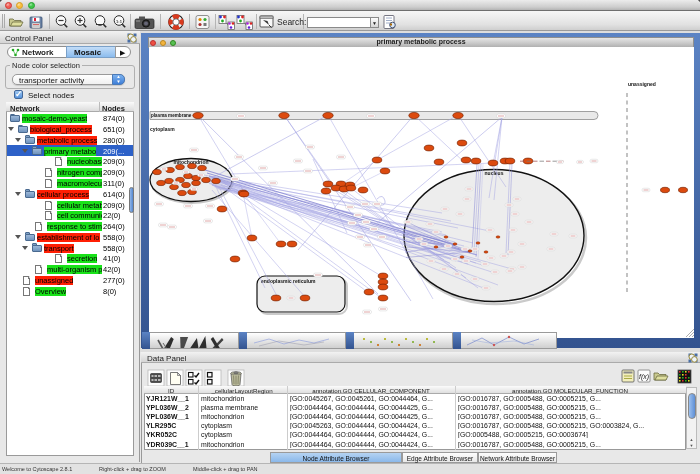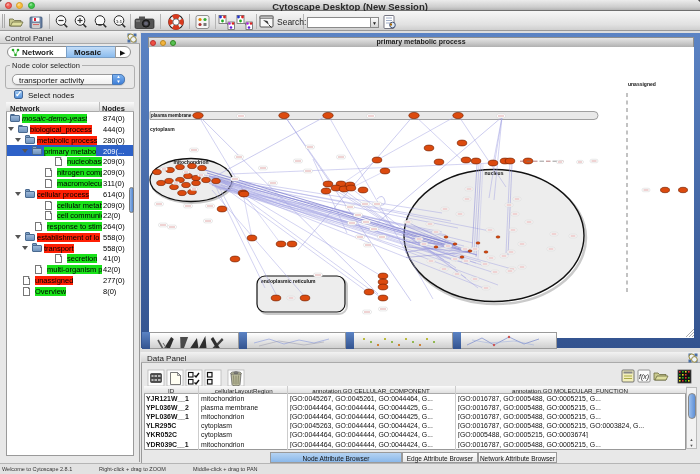--- a/index.html
+++ b/index.html
@@ -4,21 +4,20 @@
 body{font-family:"Liberation Sans",sans-serif;}
 #win{position:relative;width:700px;height:474px;background:#e8e8e8;overflow:hidden;}
 .abs{position:absolute;}
 </style></head><body>
 <div id="win">
 
 <div class="abs" style="left:0;top:0;width:700px;height:11px;background:linear-gradient(#ececec,#cdcdcd 70%,#b4b4b4);border-bottom:1px solid #6f6f6f;border-radius:4px 4px 0 0;"></div>
 <div class="abs" style="left:4.5px;top:2px;width:7px;height:7px;border-radius:50%;background:radial-gradient(circle at 35% 30%,#ffffff88,transparent 45%),#f35f57;border:0.5px solid #ce3c36;"></div>
 <div class="abs" style="left:15.5px;top:2px;width:7px;height:7px;border-radius:50%;background:radial-gradient(circle at 35% 30%,#ffffff88,transparent 45%),#f8bd3c;border:0.5px solid #d69e28;"></div>
 <div class="abs" style="left:27.5px;top:2px;width:7px;height:7px;border-radius:50%;background:radial-gradient(circle at 35% 30%,#ffffff88,transparent 45%),#3ec748;border:0.5px solid #2ba335;"></div>
-<div class="abs" style="left:0;top:1px;width:700px;text-align:center;font-size:9.5px;font-weight:bold;color:#2a2a2a;">Cytoscape Desktop (New Session)</div>
 <div class="abs" style="left:0;top:11px;width:700px;height:20px;background:linear-gradient(#f7f7f7,#e2e2e2 70%,#cfcfcf);border-bottom:1px solid #9a9a9a;"></div>
 <div class="abs" style="left:2px;top:14px;width:1px;height:14px;background:#aaa;"></div>
 <div class="abs" style="left:4px;top:14px;width:1px;height:14px;background:#aaa;"></div>
 <div class="abs" style="left:49px;top:14px;width:1px;height:15px;background:#b5b5b5;"></div>
 <div class="abs" style="left:130px;top:14px;width:1px;height:15px;background:#b5b5b5;"></div>
 <div class="abs" style="left:160px;top:14px;width:1px;height:15px;background:#b5b5b5;"></div>
 <div class="abs" style="left:189px;top:14px;width:1px;height:15px;background:#b5b5b5;"></div>
 <div class="abs" style="left:215px;top:14px;width:1px;height:15px;background:#b5b5b5;"></div>
 <div class="abs" style="left:256px;top:14px;width:1px;height:15px;background:#b5b5b5;"></div>
 <div class="abs" style="left:303px;top:14px;width:1px;height:15px;background:#b5b5b5;"></div>
@@ -504,27 +503,27 @@
 <div class="abs" style="left:14px;top:90px;width:9px;height:9px;background:linear-gradient(#9ec7f0,#5693dd);border:1px solid #41679a;border-radius:2px;"></div>
 <div class="abs" style="left:15px;top:88.5px;font-size:9px;color:#fff;font-weight:bold;">✓</div>
 <div class="abs" style="left:28px;top:90.5px;font-size:8px;color:#111;">Select nodes</div>
 <div class="abs" style="left:6px;top:102px;width:128px;height:354px;background:#fff;border:1px solid #9a9a9a;"></div>
 <div class="abs" style="left:6px;top:102px;width:128px;height:10px;background:linear-gradient(#fafafa,#dcdcdc);border-bottom:1px solid #aaa;"></div>
 <div class="abs" style="left:99px;top:102px;width:1px;height:10px;background:#bbb;"></div>
 <div class="abs" style="left:10px;top:103.5px;font-size:7.5px;font-weight:bold;color:#222;">Network</div>
 <div class="abs" style="left:102px;top:103.5px;font-size:7.5px;font-weight:bold;color:#222;">Nodes</div>
 <div class="abs" style="left:10px;top:115.3px;width:10px;height:7px;background:linear-gradient(#9db8d8,#6f93bd);border:0.5px solid #4a6a90;border-radius:1px;"></div>
     <div class="abs" style="left:10px;top:113.8px;width:4.5px;height:2.5px;background:#7fa0c5;border:0.5px solid #4a6a90;border-radius:1px 1px 0 0;"></div>
-<div class="abs" style="left:22px;top:114.3px;font-size:7.5px;color:#000;background:#19e219;white-space:nowrap;overflow:hidden;max-width:80px;line-height:9px;font-style:italic;">mosaic-demo-yeast</div>
+<div class="abs" style="left:22px;top:114.3px;font-size:7.5px;color:#000;background:#19e219;white-space:nowrap;overflow:hidden;max-width:80px;line-height:9px;">mosaic-demo-yeast</div>
 <div class="abs" style="left:103px;top:114.3px;font-size:7.5px;color:#000;line-height:9px;">874(0)</div>
 <div class="abs" style="left:8px;top:127.08px;width:0;height:0;border-left:3.5px solid transparent;border-right:3.5px solid transparent;border-top:4.5px solid #555;"></div>
 <div class="abs" style="left:18px;top:126.08px;width:10px;height:7px;background:linear-gradient(#9db8d8,#6f93bd);border:0.5px solid #4a6a90;border-radius:1px;"></div>
     <div class="abs" style="left:18px;top:124.58px;width:4.5px;height:2.5px;background:#7fa0c5;border:0.5px solid #4a6a90;border-radius:1px 1px 0 0;"></div>
 <div class="abs" style="left:30px;top:125.08px;font-size:7.5px;color:#000;background:#ff1f04;white-space:nowrap;overflow:hidden;max-width:72px;line-height:9px;">biological_process</div>
-<div class="abs" style="left:103px;top:125.08px;font-size:7.5px;color:#000;line-height:9px;">444(0)</div>
+<div class="abs" style="left:103px;top:125.08px;font-size:7.5px;color:#000;line-height:9px;">651(0)</div>
 <div class="abs" style="left:15px;top:137.85999999999999px;width:0;height:0;border-left:3.5px solid transparent;border-right:3.5px solid transparent;border-top:4.5px solid #555;"></div>
 <div class="abs" style="left:25px;top:136.85999999999999px;width:10px;height:7px;background:linear-gradient(#9db8d8,#6f93bd);border:0.5px solid #4a6a90;border-radius:1px;"></div>
     <div class="abs" style="left:25px;top:135.35999999999999px;width:4.5px;height:2.5px;background:#7fa0c5;border:0.5px solid #4a6a90;border-radius:1px 1px 0 0;"></div>
 <div class="abs" style="left:37px;top:135.85999999999999px;font-size:7.5px;color:#000;background:#ff1f04;white-space:nowrap;overflow:hidden;max-width:65px;line-height:9px;">metabolic process</div>
 <div class="abs" style="left:103px;top:135.85999999999999px;font-size:7.5px;color:#000;line-height:9px;">280(0)</div>
 <div class="abs" style="left:7px;top:145.14px;width:126px;height:10.78px;background:#2d61c8;"></div>
 <div class="abs" style="left:22px;top:148.64px;width:0;height:0;border-left:3.5px solid transparent;border-right:3.5px solid transparent;border-top:4.5px solid #555;"></div>
 <div class="abs" style="left:32px;top:147.64px;width:10px;height:7px;background:linear-gradient(#9db8d8,#6f93bd);border:0.5px solid #4a6a90;border-radius:1px;"></div>
     <div class="abs" style="left:32px;top:146.14px;width:4.5px;height:2.5px;background:#7fa0c5;border:0.5px solid #4a6a90;border-radius:1px 1px 0 0;"></div>
 <div class="abs" style="left:44px;top:146.64px;font-size:7.5px;color:#000;background:#19e219;white-space:nowrap;overflow:hidden;max-width:70px;line-height:9px;">primary metabo</div>

